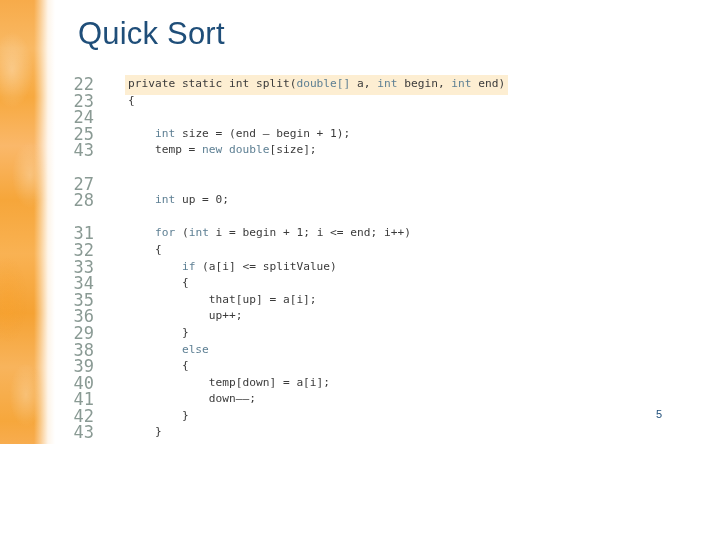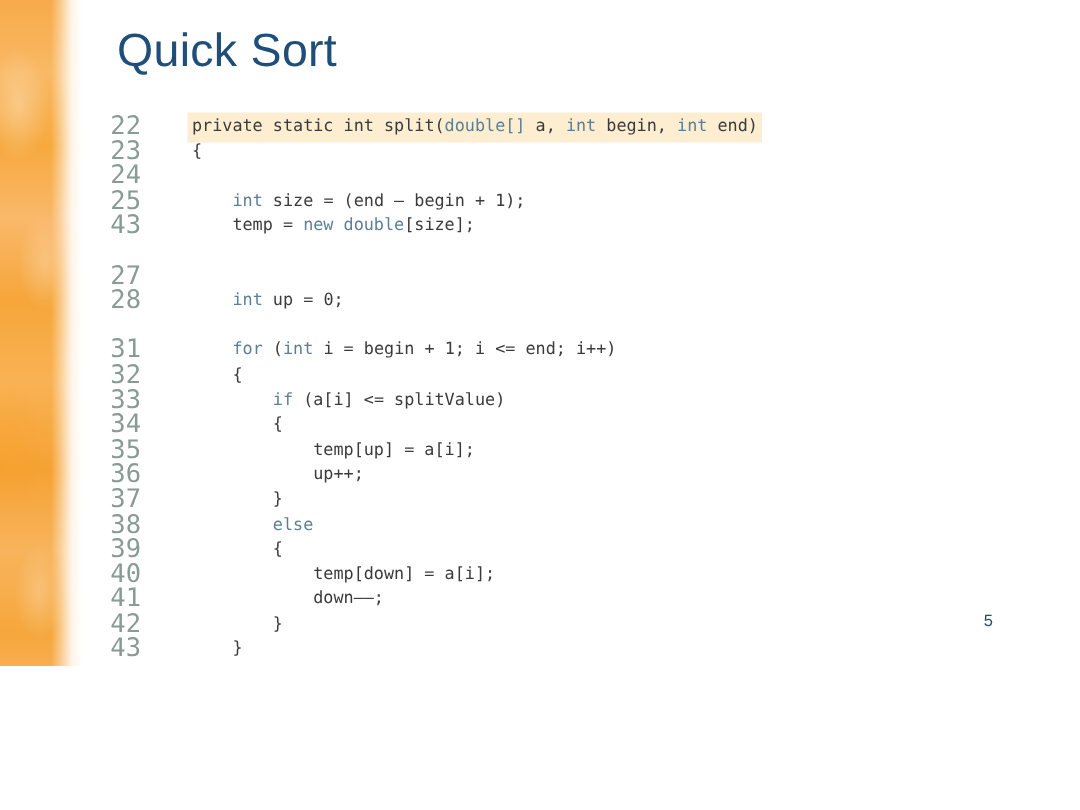--- a/index.html
+++ b/index.html
@@ -147,23 +147,23 @@
       <div class="code-line"><span class="ln">25</span><span class="src"><span class="pl">    </span><span class="kw">int</span><span class="pl"> size = (end – begin + 1);</span></span></div>
       <div class="code-line"><span class="ln">43</span><span class="src"><span class="pl">    temp = </span><span class="kw">new double</span><span class="pl">[size];</span></span></div>
       <div class="code-line gap"></div>
       <div class="code-line"><span class="ln">27</span></div>
       <div class="code-line"><span class="ln">28</span><span class="src"><span class="pl">    </span><span class="kw">int</span><span class="pl"> up = 0;</span></span></div>
       <div class="code-line gap"></div>
       <div class="code-line"><span class="ln">31</span><span class="src"><span class="pl">    </span><span class="kw">for</span><span class="pl"> (</span><span class="kw">int</span><span class="pl"> i = begin + 1; i &lt;= end; i++)</span></span></div>
       <div class="code-line"><span class="ln">32</span><span class="src"><span class="pl">    {</span></span></div>
       <div class="code-line"><span class="ln">33</span><span class="src"><span class="pl">        </span><span class="kw">if</span><span class="pl"> (a[i] &lt;= splitValue)</span></span></div>
       <div class="code-line"><span class="ln">34</span><span class="src"><span class="pl">        {</span></span></div>
-      <div class="code-line"><span class="ln">35</span><span class="src"><span class="pl">            temp[up] = a[i];</span></span></div>
+      <div class="code-line"><span class="ln">35</span><span class="src"><span class="pl">            that[up] = a[i];</span></span></div>
       <div class="code-line"><span class="ln">36</span><span class="src"><span class="pl">            up++;</span></span></div>
-      <div class="code-line"><span class="ln">37</span><span class="src"><span class="pl">        }</span></span></div>
+      <div class="code-line"><span class="ln">29</span><span class="src"><span class="pl">        }</span></span></div>
       <div class="code-line"><span class="ln">38</span><span class="src"><span class="pl">        </span><span class="kw">else</span></span></div>
       <div class="code-line"><span class="ln">39</span><span class="src"><span class="pl">        {</span></span></div>
       <div class="code-line"><span class="ln">40</span><span class="src"><span class="pl">            temp[down] = a[i];</span></span></div>
       <div class="code-line"><span class="ln">41</span><span class="src"><span class="pl">            down––;</span></span></div>
       <div class="code-line"><span class="ln">42</span><span class="src"><span class="pl">        }</span></span></div>
       <div class="code-line"><span class="ln">43</span><span class="src"><span class="pl">    }</span></span></div>
     </div>
 
   <div id="slide-number">5</div>
 

